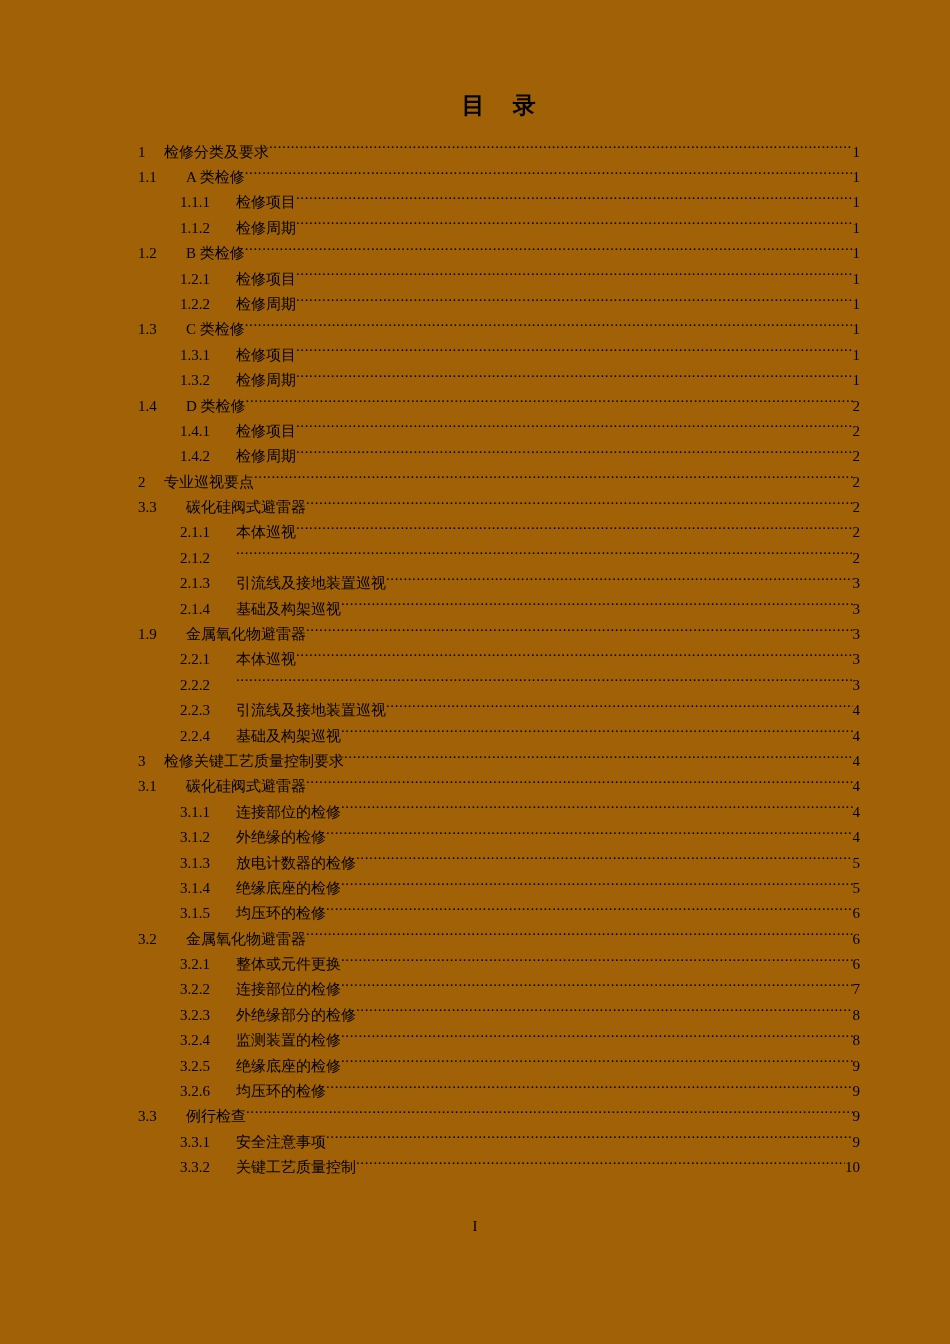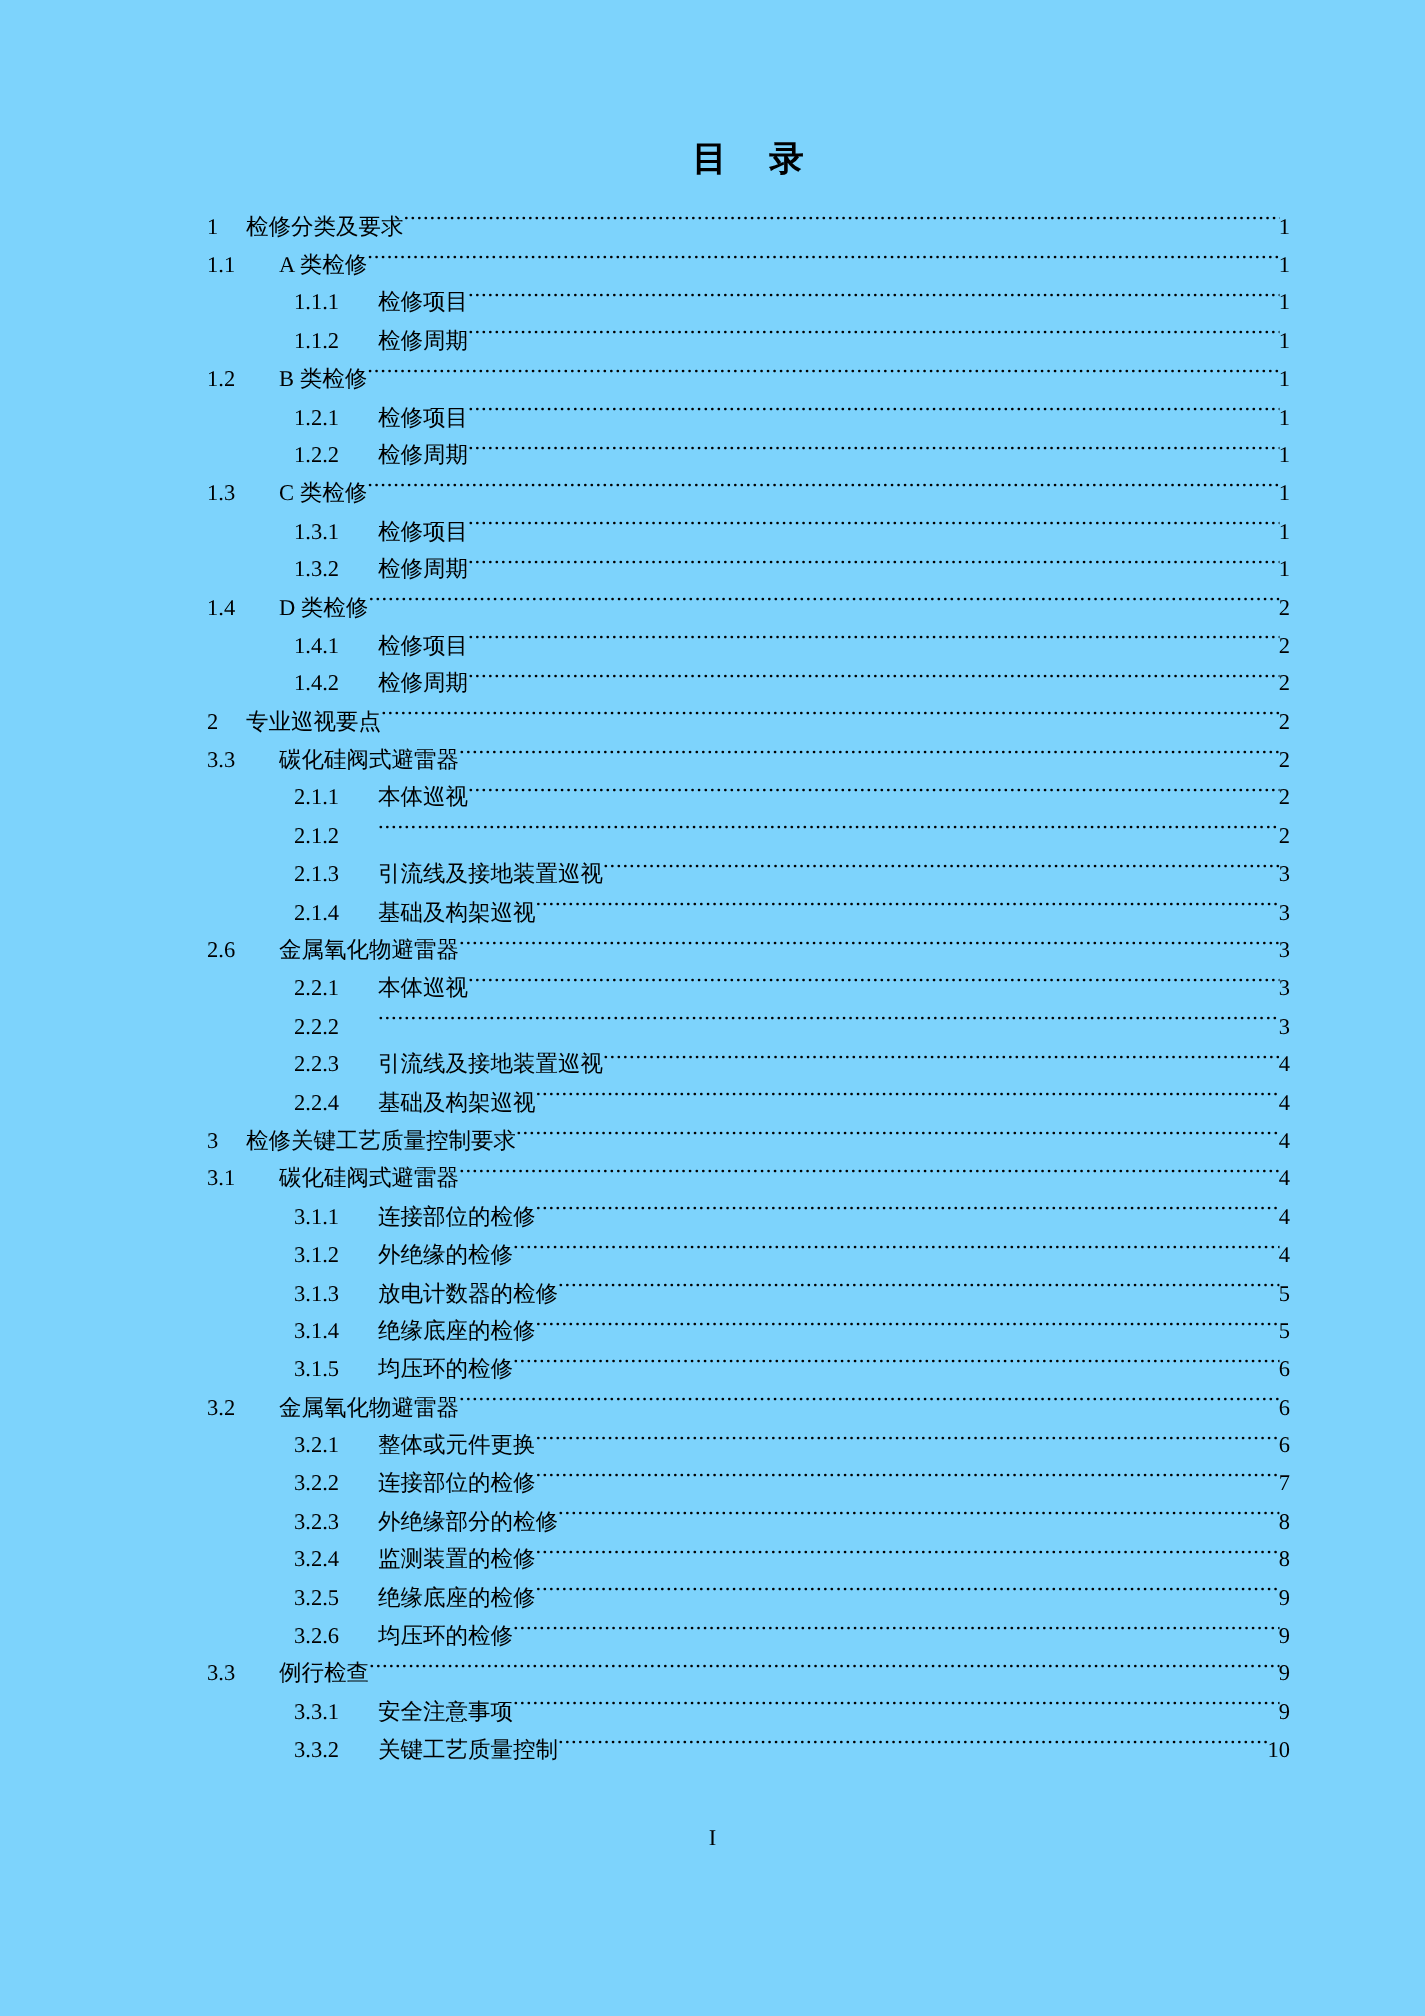--- a/index.html
+++ b/index.html
@@ -8,21 +8,21 @@
     background: #ffffff;
   }
   body {
     font-family: "Liberation Serif", "DejaVu Serif", serif;
     color: #000000;
   }
   .page {
     position: relative;
     width: 950px;
     height: 1344px;
-    background: #7dd3fc;
+    background: #a16207;
     overflow: hidden;
     box-sizing: border-box;
   }
   .content {
     position: absolute;
     left: 138px;
     top: 0;
     width: 722px;
   }
   .toc-title {
@@ -78,21 +78,21 @@
   .toc-page {
     flex: 0 0 auto;
     text-align: right;
     font-family: "Liberation Serif", "DejaVu Serif", serif;
     padding-left: 0px;
   }
   
   .lvl-front .toc-num { width: 0; }
   .lvl-1 .toc-num { width: 26px; margin-left: 0px; }
   .lvl-2 .toc-num { width: 48px; }
-  .lvl-3 .toc-num { width: 56px; margin-left: 58px; }
+  .lvl-3 .toc-num { width: 56px; margin-left: 42px; }
 
   .footer {
     position: absolute;
     left: 0;
     right: 0;
     top: 1218px;
     text-align: center;
     font-size: 15px;
     font-family: "Liberation Serif", "DejaVu Serif", serif;
   }
@@ -214,21 +214,21 @@
           <span class="toc-leader"></span>
           <span class="toc-page">3</span>
         </div>
         <div class="toc-row lvl-3">
           <span class="toc-num">2.1.4</span>
           <span class="toc-label">基础及构架巡视</span>
           <span class="toc-leader"></span>
           <span class="toc-page">3</span>
         </div>
         <div class="toc-row lvl-2">
-          <span class="toc-num">2.6</span>
+          <span class="toc-num">1.9</span>
           <span class="toc-label">金属氧化物避雷器</span>
           <span class="toc-leader"></span>
           <span class="toc-page">3</span>
         </div>
         <div class="toc-row lvl-3">
           <span class="toc-num">2.2.1</span>
           <span class="toc-label">本体巡视</span>
           <span class="toc-leader"></span>
           <span class="toc-page">3</span>
         </div>

